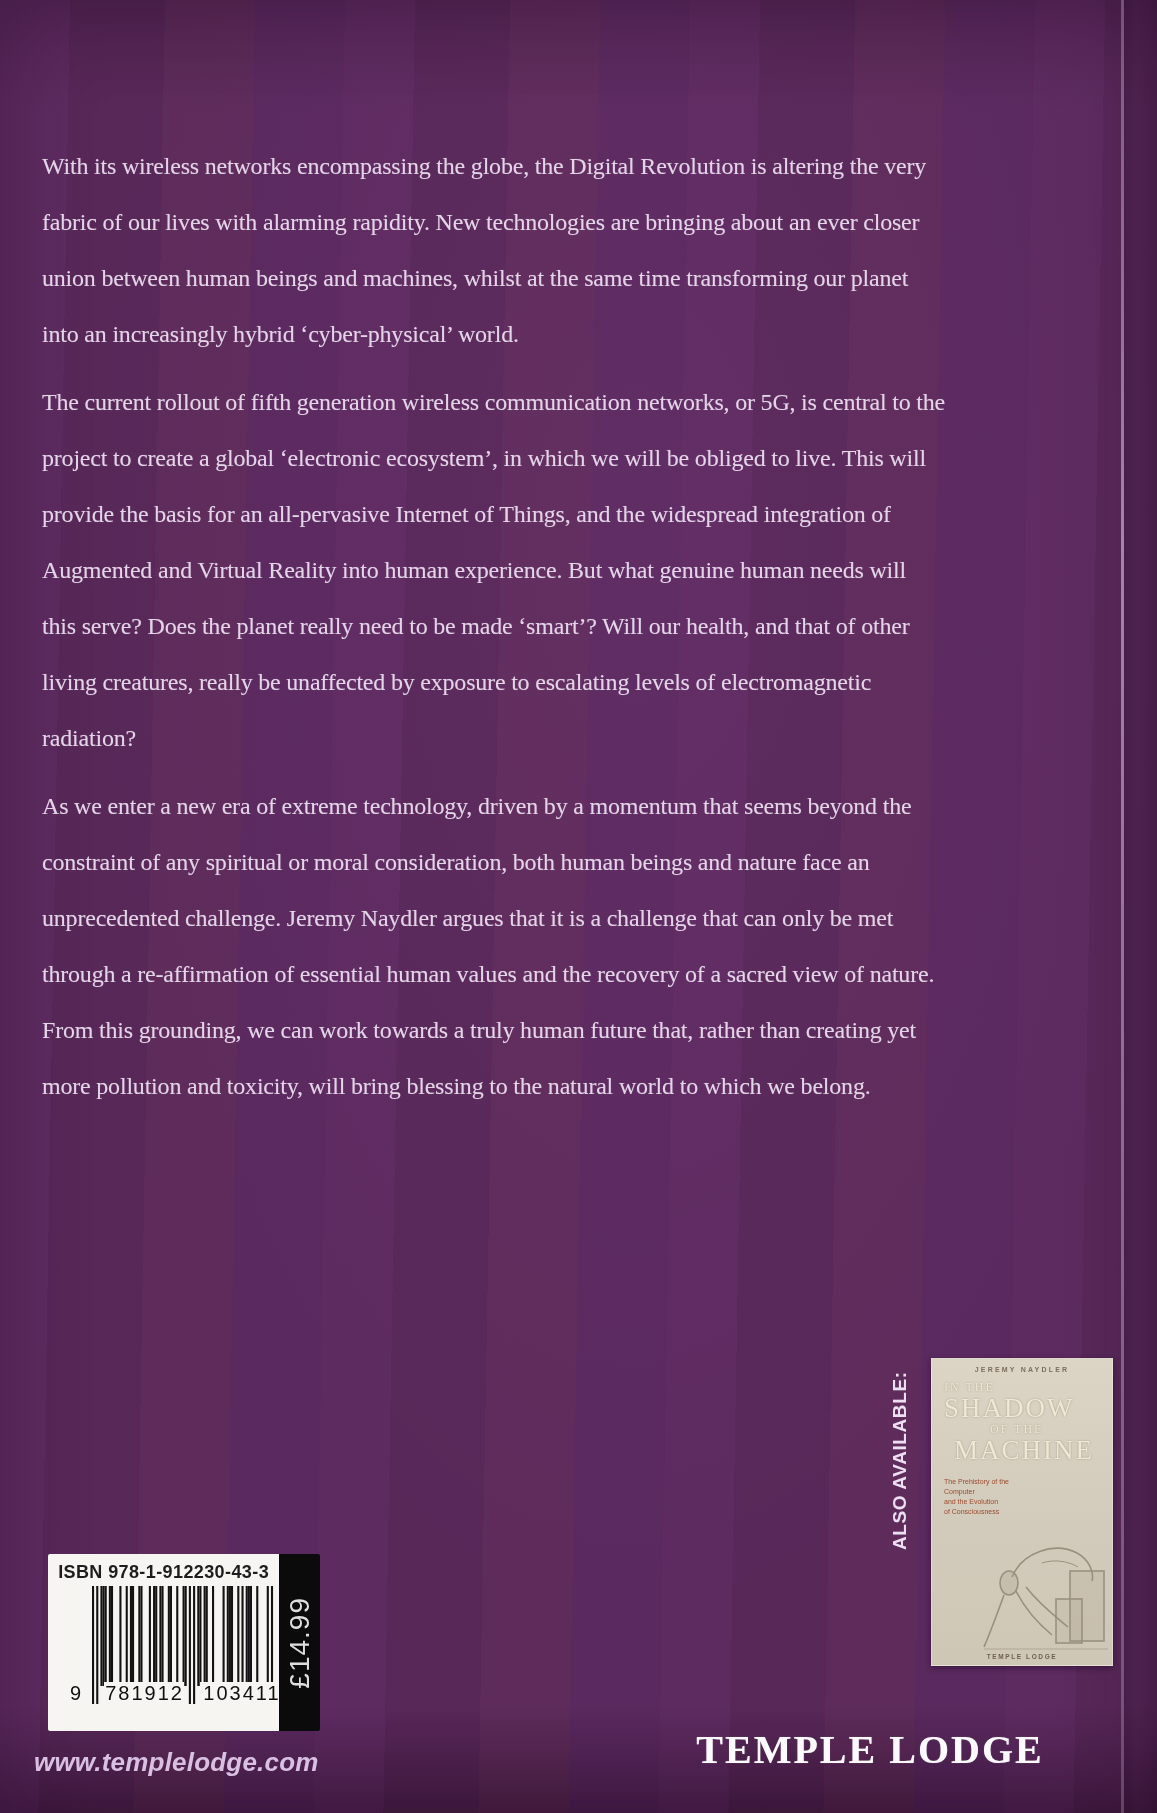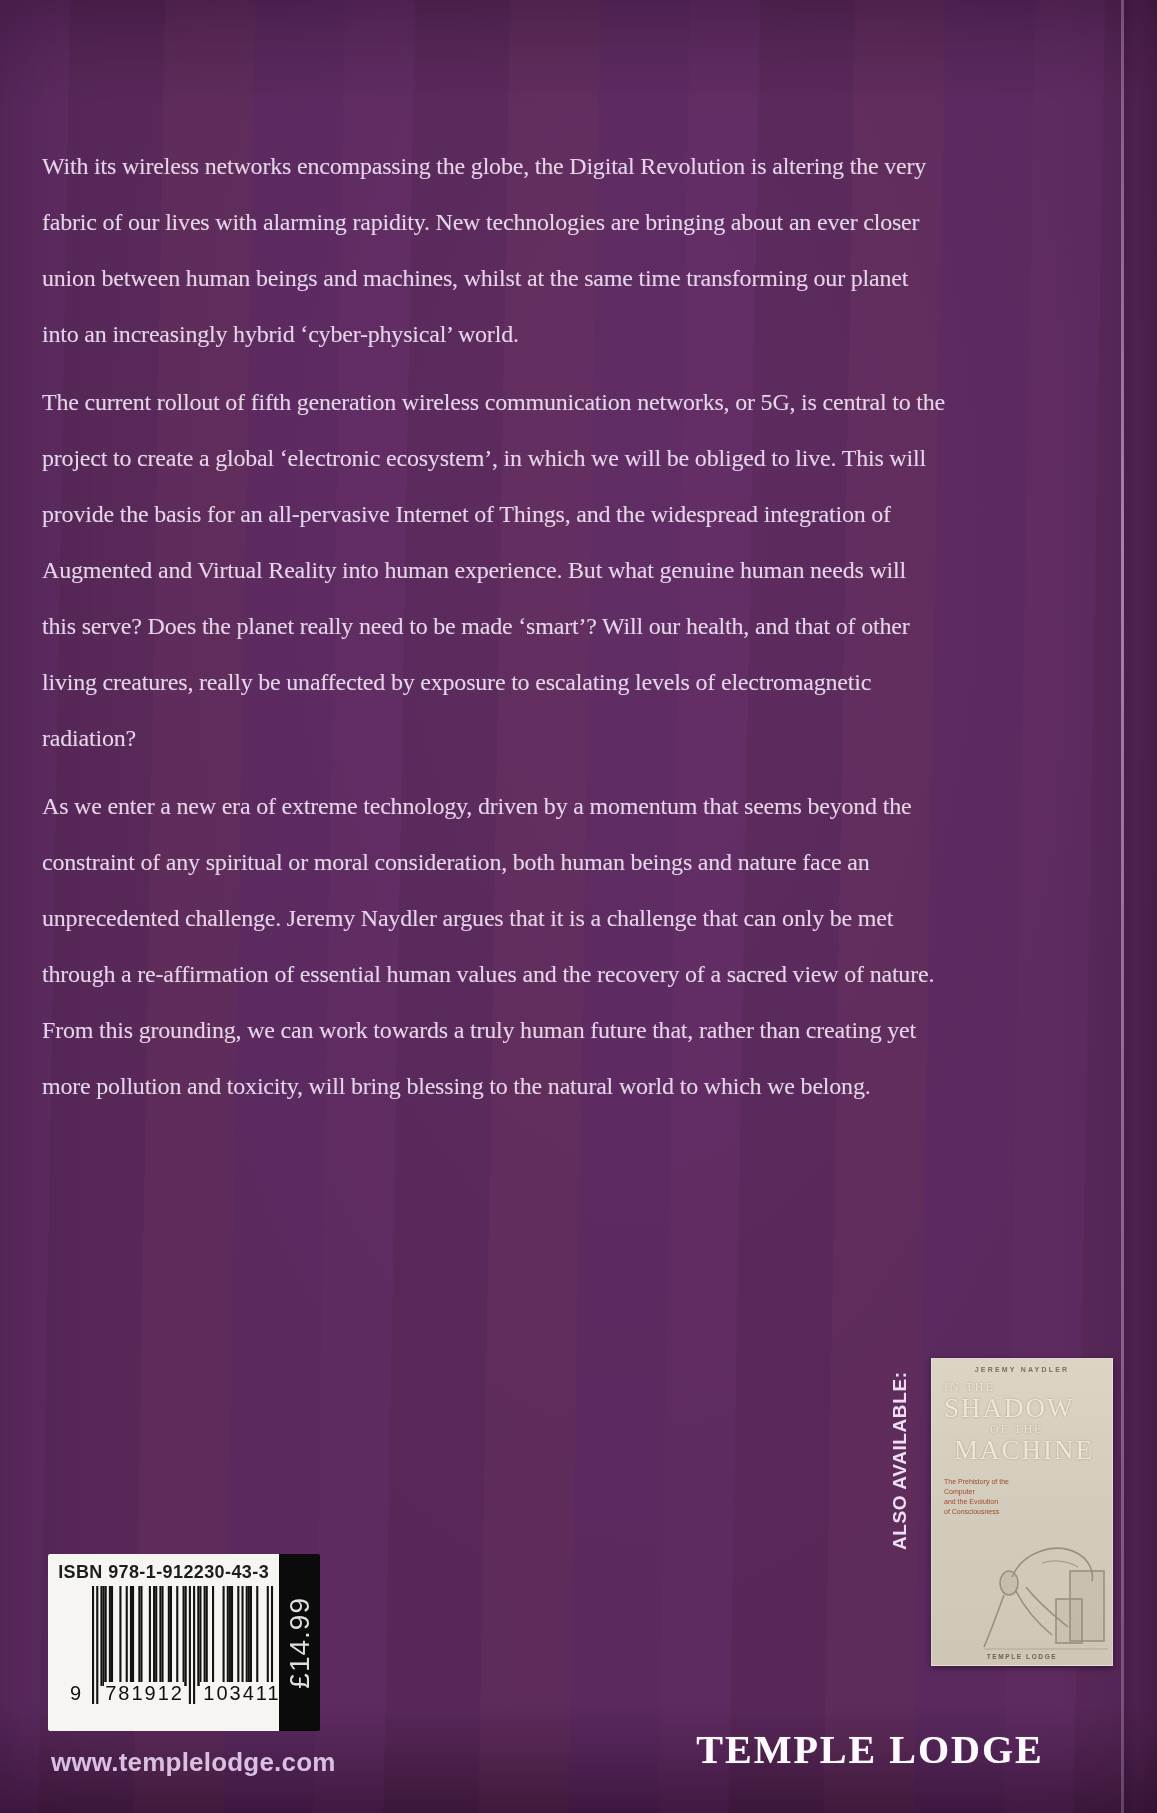--- a/index.html
+++ b/index.html
@@ -66,23 +66,23 @@
   .bc-digit{position:absolute;top:128px;font-family:"Liberation Sans", sans-serif;
     font-size:20px;color:#111;background:#f6f5f1;line-height:22px;}
   .bc-d9{left:22px;}
   .bc-g1{left:56px;width:80px;text-align:right;letter-spacing:2px;}
   .bc-g2{left:152px;width:84px;text-align:center;letter-spacing:2px;}
   .bc-price{position:relative;width:51px;height:177px;background:#0b0b0b;border-radius:0 2px 2px 0;
     display:flex;align-items:center;justify-content:center;}
   .bc-price span{writing-mode:vertical-rl;transform:rotate(180deg);
     font-family:"Liberation Sans", sans-serif;font-size:28px;letter-spacing:1px;color:#dedede;}
   
-  .website{position:absolute;left:51px;top:1747px;
+  .website{position:absolute;left:34px;top:1747px;
     font-family:"Liberation Sans", sans-serif;font-size:26px;font-weight:600;
-    color:#d9c0e2;letter-spacing:.2px;}
+    color:#d9c0e2;letter-spacing:.2px;font-style:italic;}
   .publisher{position:absolute;left:640px;top:1726px;width:460px;text-align:center;
     font-family:"Liberation Serif", serif;font-size:40px;font-weight:700;
     letter-spacing:2px;color:#fdfaff;text-shadow:0 0 1px rgba(255,255,255,.4);}
 </style>
 </head>
 <body>
 
 <div class="page">
 
   <div class="blurb">

